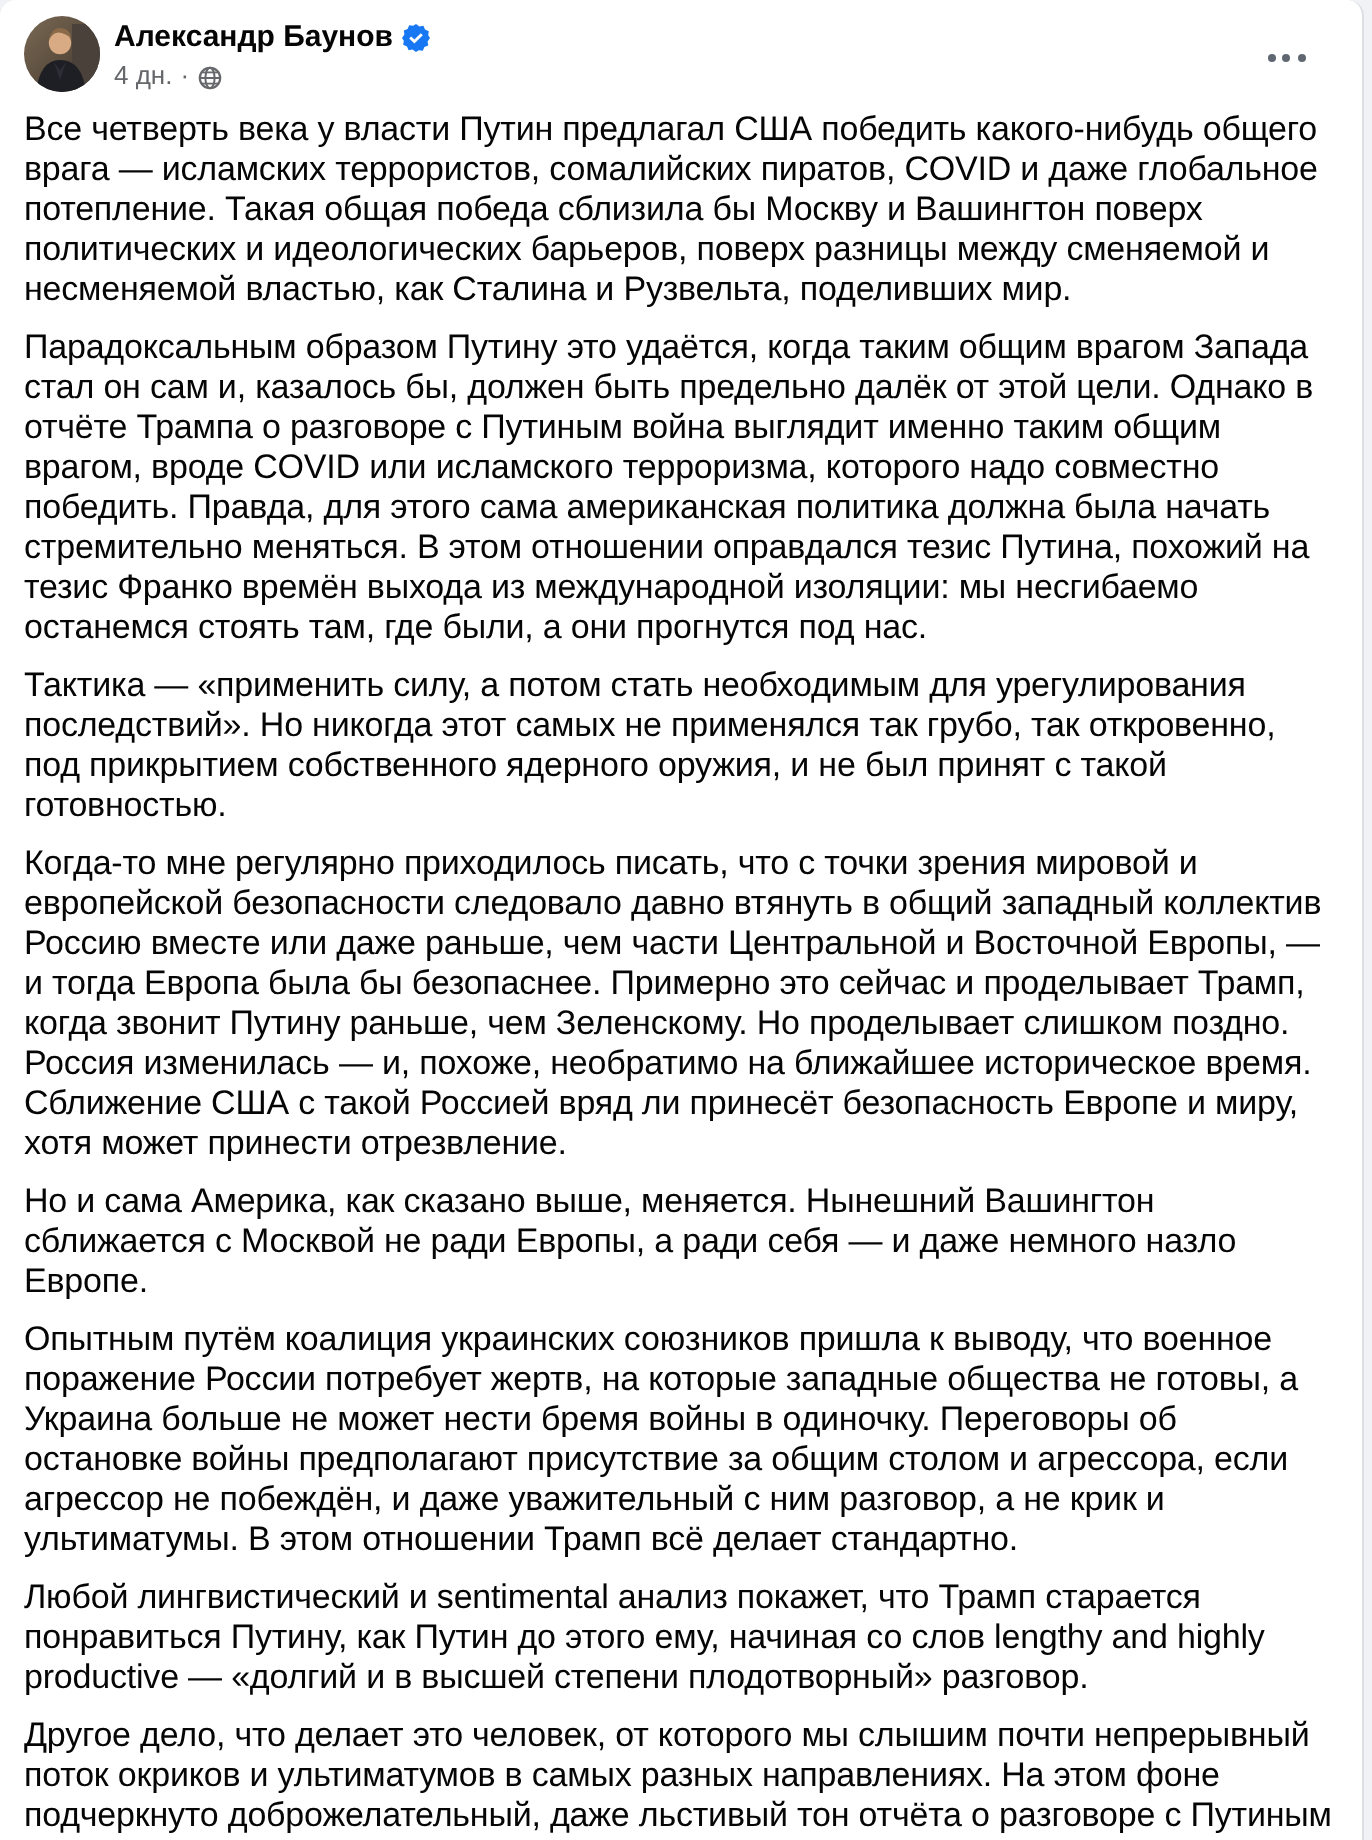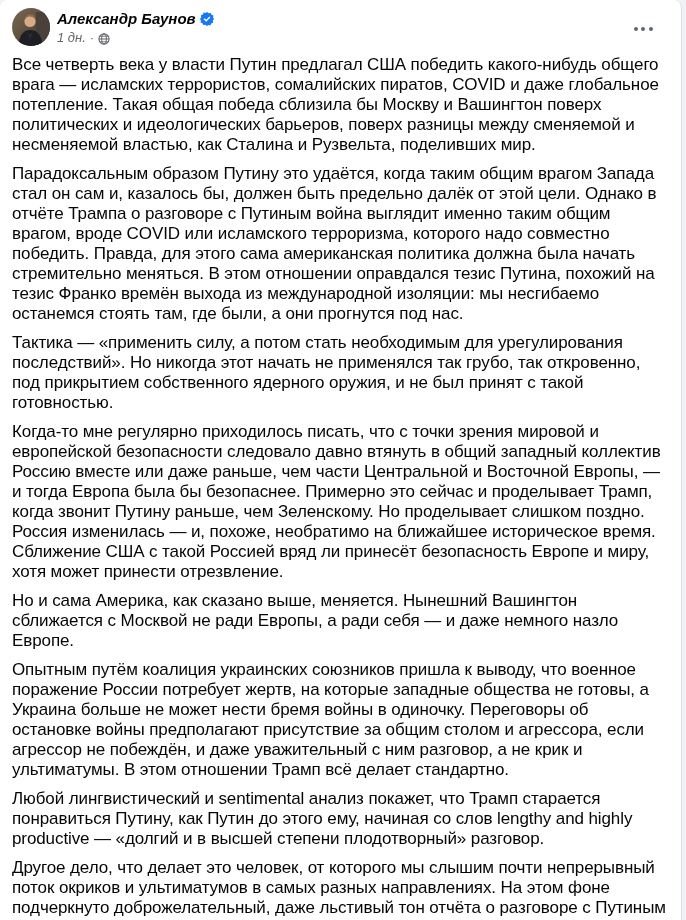--- a/index.html
+++ b/index.html
@@ -20,21 +20,20 @@
     width:682px;
     height:920px;
     background:var(--card-background);
     border-right:1px solid var(--border);
     border-radius:8px 8px 0 0;
     padding:8px 14px 0 12px;
   }
   .header{
     display:flex;
     align-items:center;
-    font-style:italic;
   }
   .avatar{
     width:38px;height:38px;
     border-radius:50%;
     overflow:hidden;
     flex:0 0 38px;
     cursor:pointer;
     display:block;
   }
   .header-texts{
@@ -124,21 +123,21 @@
       <div class="name-row">
         <span class="author-name">Александр Баунов</span>
         <span class="verified">
           <svg width="14" height="14" viewBox="0 0 14 14">
             <path fill="#1877f2" d="M7 0l1.7 1.2 2-.3.8 1.9 1.9.8-.3 2L14 7l-1.2 1.7.3 2-1.9.8-.8 1.9-2-.3L7 14l-1.7-1.2-2 .3-.8-1.9-1.9-.8.3-2L0 7l1.2-1.7-.3-2 1.9-.8.8-1.9 2 .3z"></path>
             <path fill="#ffffff" d="M3.6 7.2l1 -1 1.6 1.6 3.2-3.2 1 1-4.2 4.2z"></path>
           </svg>
         </span>
       </div>
       <div class="meta-row">
-        <span class="timestamp">1 дн.</span>
+        <span class="timestamp">4 дн.</span>
         <span>·</span>
         <span class="globe">
           <svg width="12" height="12" viewBox="0 0 12 12">
             <circle cx="6" cy="6" r="5.1" fill="none" stroke="#65676b" stroke-width="1.1"></circle>
             <ellipse cx="6" cy="6" rx="2.3" ry="5.1" fill="none" stroke="#65676b" stroke-width="1"></ellipse>
             <line x1="0.9" y1="6" x2="11.1" y2="6" stroke="#65676b" stroke-width="1"></line>
             <line x1="1.6" y1="3.2" x2="10.4" y2="3.2" stroke="#65676b" stroke-width="0.9"></line>
             <line x1="1.6" y1="8.8" x2="10.4" y2="8.8" stroke="#65676b" stroke-width="0.9"></line>
           </svg>
         </span>
@@ -148,21 +147,21 @@
     <button class="more-btn" aria-label="more">
       <span class="dot"></span>
       <span class="dot"></span>
       <span class="dot"></span>
     </button>
   </div>
 
   <div class="post-body">
     <p>Все четверть века у власти Путин предлагал США победить какого-нибудь общего врага — исламских террористов, сомалийских пиратов, COVID и даже глобальное потепление. Такая общая победа сблизила бы Москву и Вашингтон поверх политических и идеологических барьеров, поверх разницы между сменяемой и несменяемой властью, как Сталина и Рузвельта, поделивших мир.</p>
     <p>Парадоксальным образом Путину это удаётся, когда таким общим врагом Запада стал он сам и, казалось бы, должен быть предельно далёк от этой цели. Однако в отчёте Трампа о разговоре с Путиным война выглядит именно таким общим врагом, вроде COVID или исламского терроризма, которого надо совместно победить. Правда, для этого сама американская политика должна была начать стремительно меняться. В этом отношении оправдался тезис Путина, похожий на тезис Франко времён выхода из международной изоляции: мы несгибаемо останемся стоять там, где были, а они прогнутся под нас.</p>
-    <p>Тактика — «применить силу, а потом стать необходимым для урегулирования последствий». Но никогда этот начать не применялся так грубо, так откровенно, под прикрытием собственного ядерного оружия, и не был принят с такой готовностью.</p>
+    <p>Тактика — «применить силу, а потом стать необходимым для урегулирования последствий». Но никогда этот самых не применялся так грубо, так откровенно, под прикрытием собственного ядерного оружия, и не был принят с такой готовностью.</p>
     <p>Когда-то мне регулярно приходилось писать, что с точки зрения мировой и европейской безопасности следовало давно втянуть в общий западный коллектив Россию вместе или даже раньше, чем части Центральной и Восточной Европы, — и тогда Европа была бы безопаснее. Примерно это сейчас и проделывает Трамп, когда звонит Путину раньше, чем Зеленскому. Но проделывает слишком поздно. Россия изменилась — и, похоже, необратимо на ближайшее историческое время. Сближение США с такой Россией вряд ли принесёт безопасность Европе и миру, хотя может принести отрезвление.</p>
     <p>Но и сама Америка, как сказано выше, меняется. Нынешний Вашингтон сближается с Москвой не ради Европы, а ради себя — и даже немного назло Европе.</p>
     <p>Опытным путём коалиция украинских союзников пришла к выводу, что военное поражение России потребует жертв, на которые западные общества не готовы, а Украина больше не может нести бремя войны в одиночку. Переговоры об остановке войны предполагают присутствие за общим столом и агрессора, если агрессор не побеждён, и даже уважительный с ним разговор, а не крик и ультиматумы. В этом отношении Трамп всё делает стандартно.</p>
     <p>Любой лингвистический и sentimental анализ покажет, что Трамп старается понравиться Путину, как Путин до этого ему, начиная со слов lengthy and highly productive — «долгий и в высшей степени плодотворный» разговор.</p>
     <p>Другое дело, что делает это человек, от которого мы слышим почти непрерывный поток окриков и ультиматумов в самых разных направлениях. На этом фоне подчеркнуто доброжелательный, даже льстивый тон отчёта о разговоре с Путиным выделяется достаточно контрастно.
 В свой первый срок Трамп оглядывался на американскую традицию в целом строгого, сдержанного разговора с несменяемыми лидерами, в первую очередь российскими. Теперь, когда Трамп объявил открытую войну американской государственной машине, он разговаривает без оглядки на эту традицию.</p>
   </div>
 
 </div>
 

